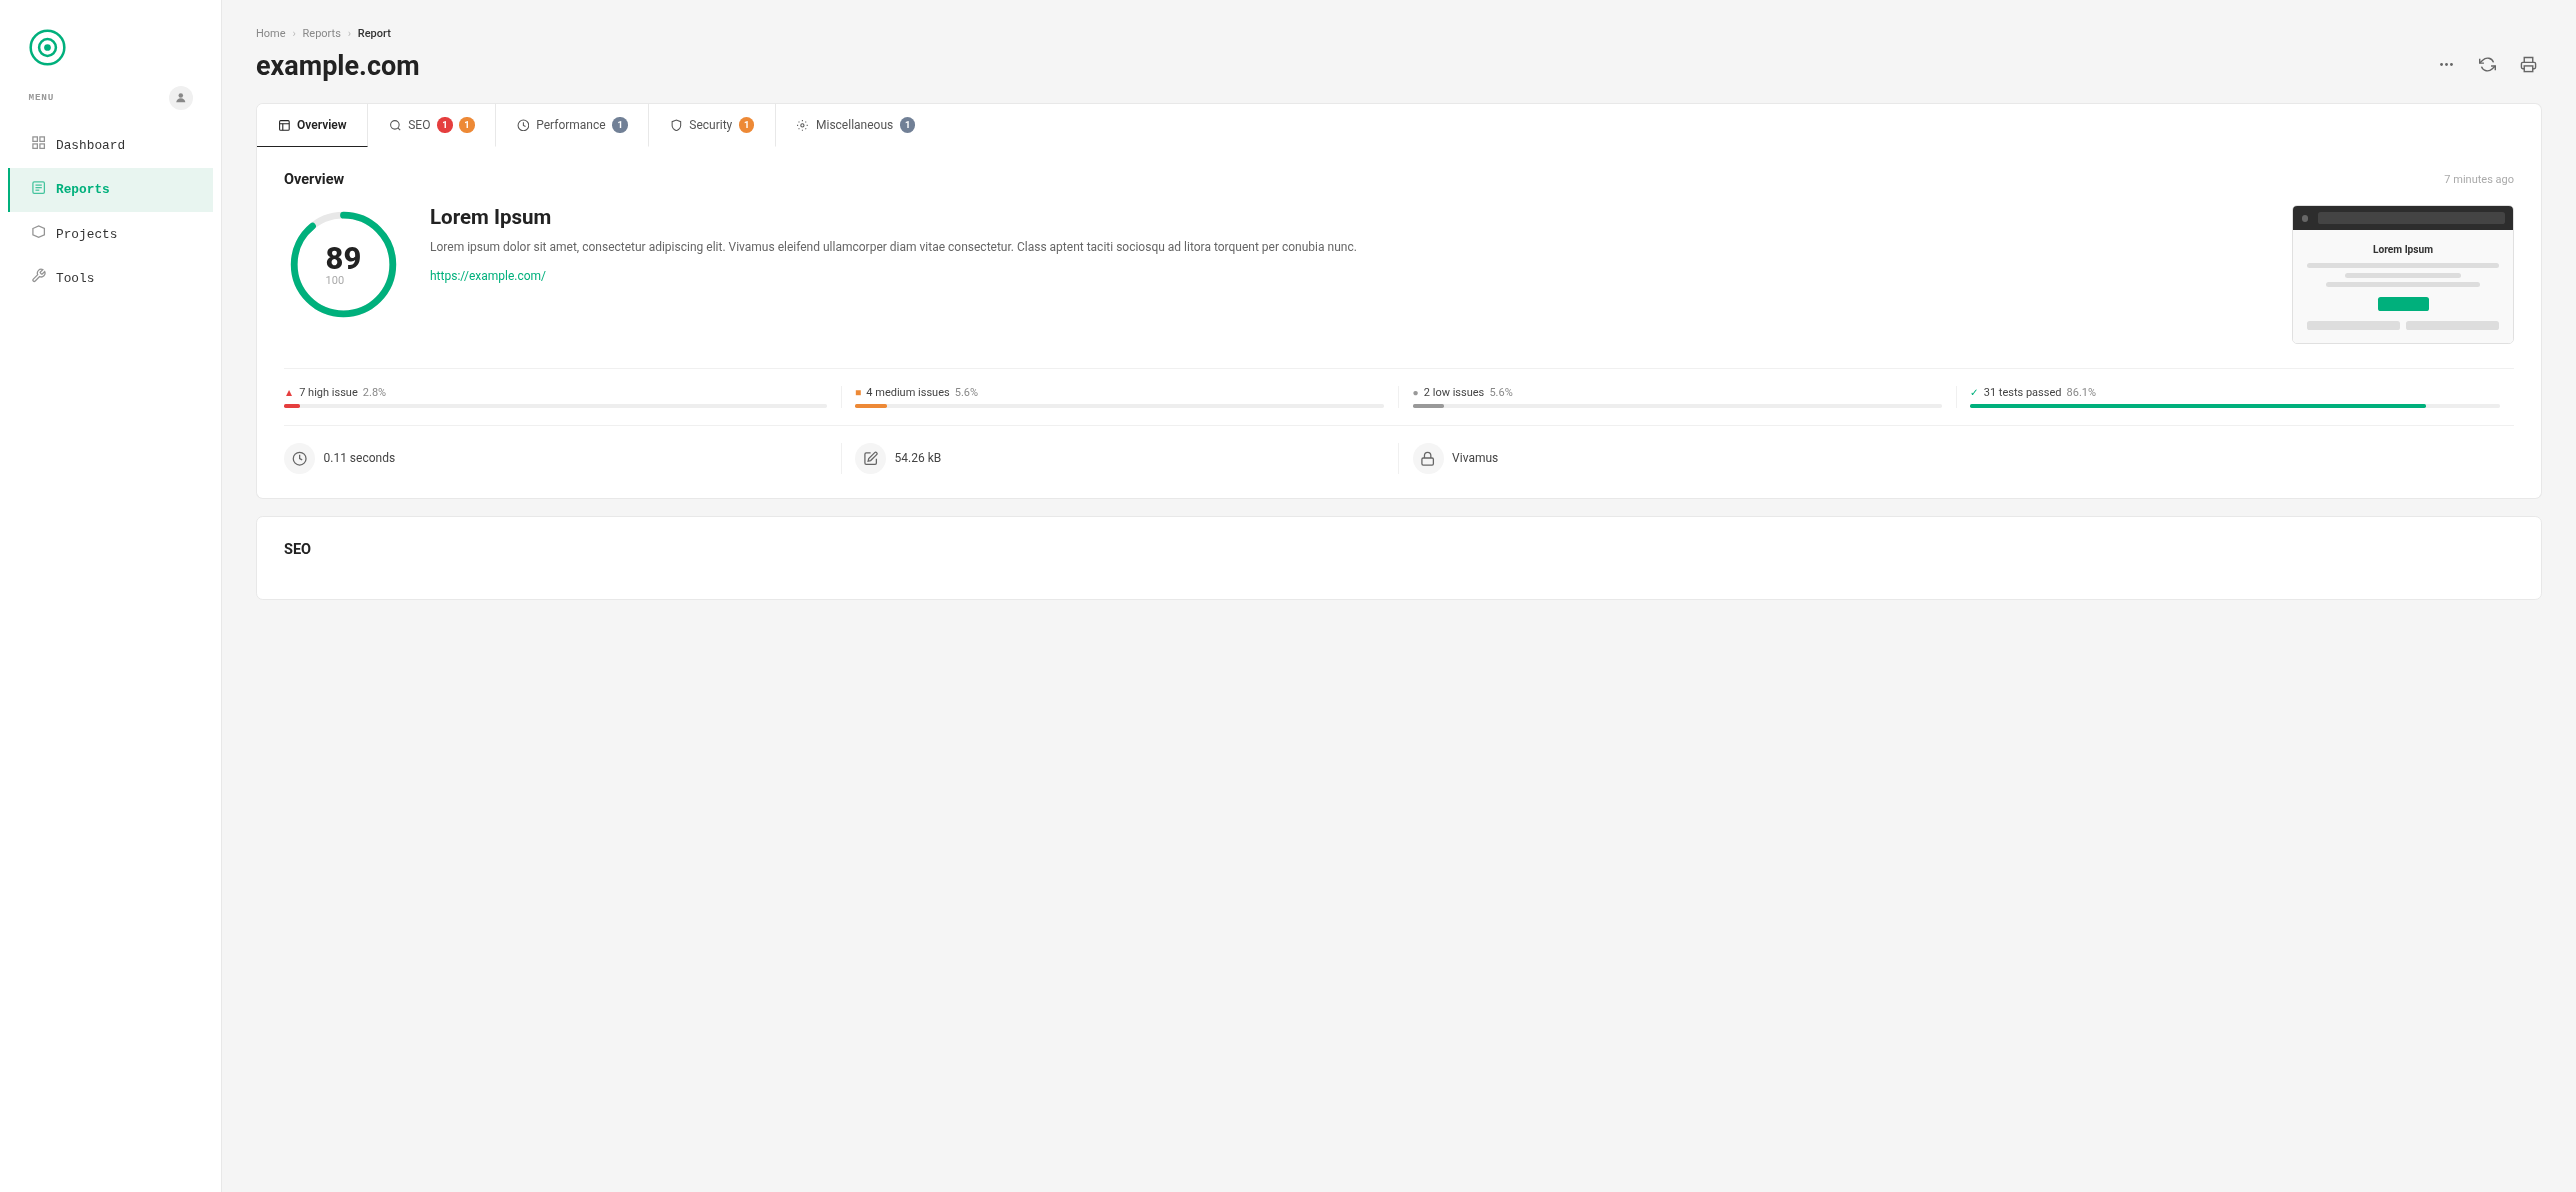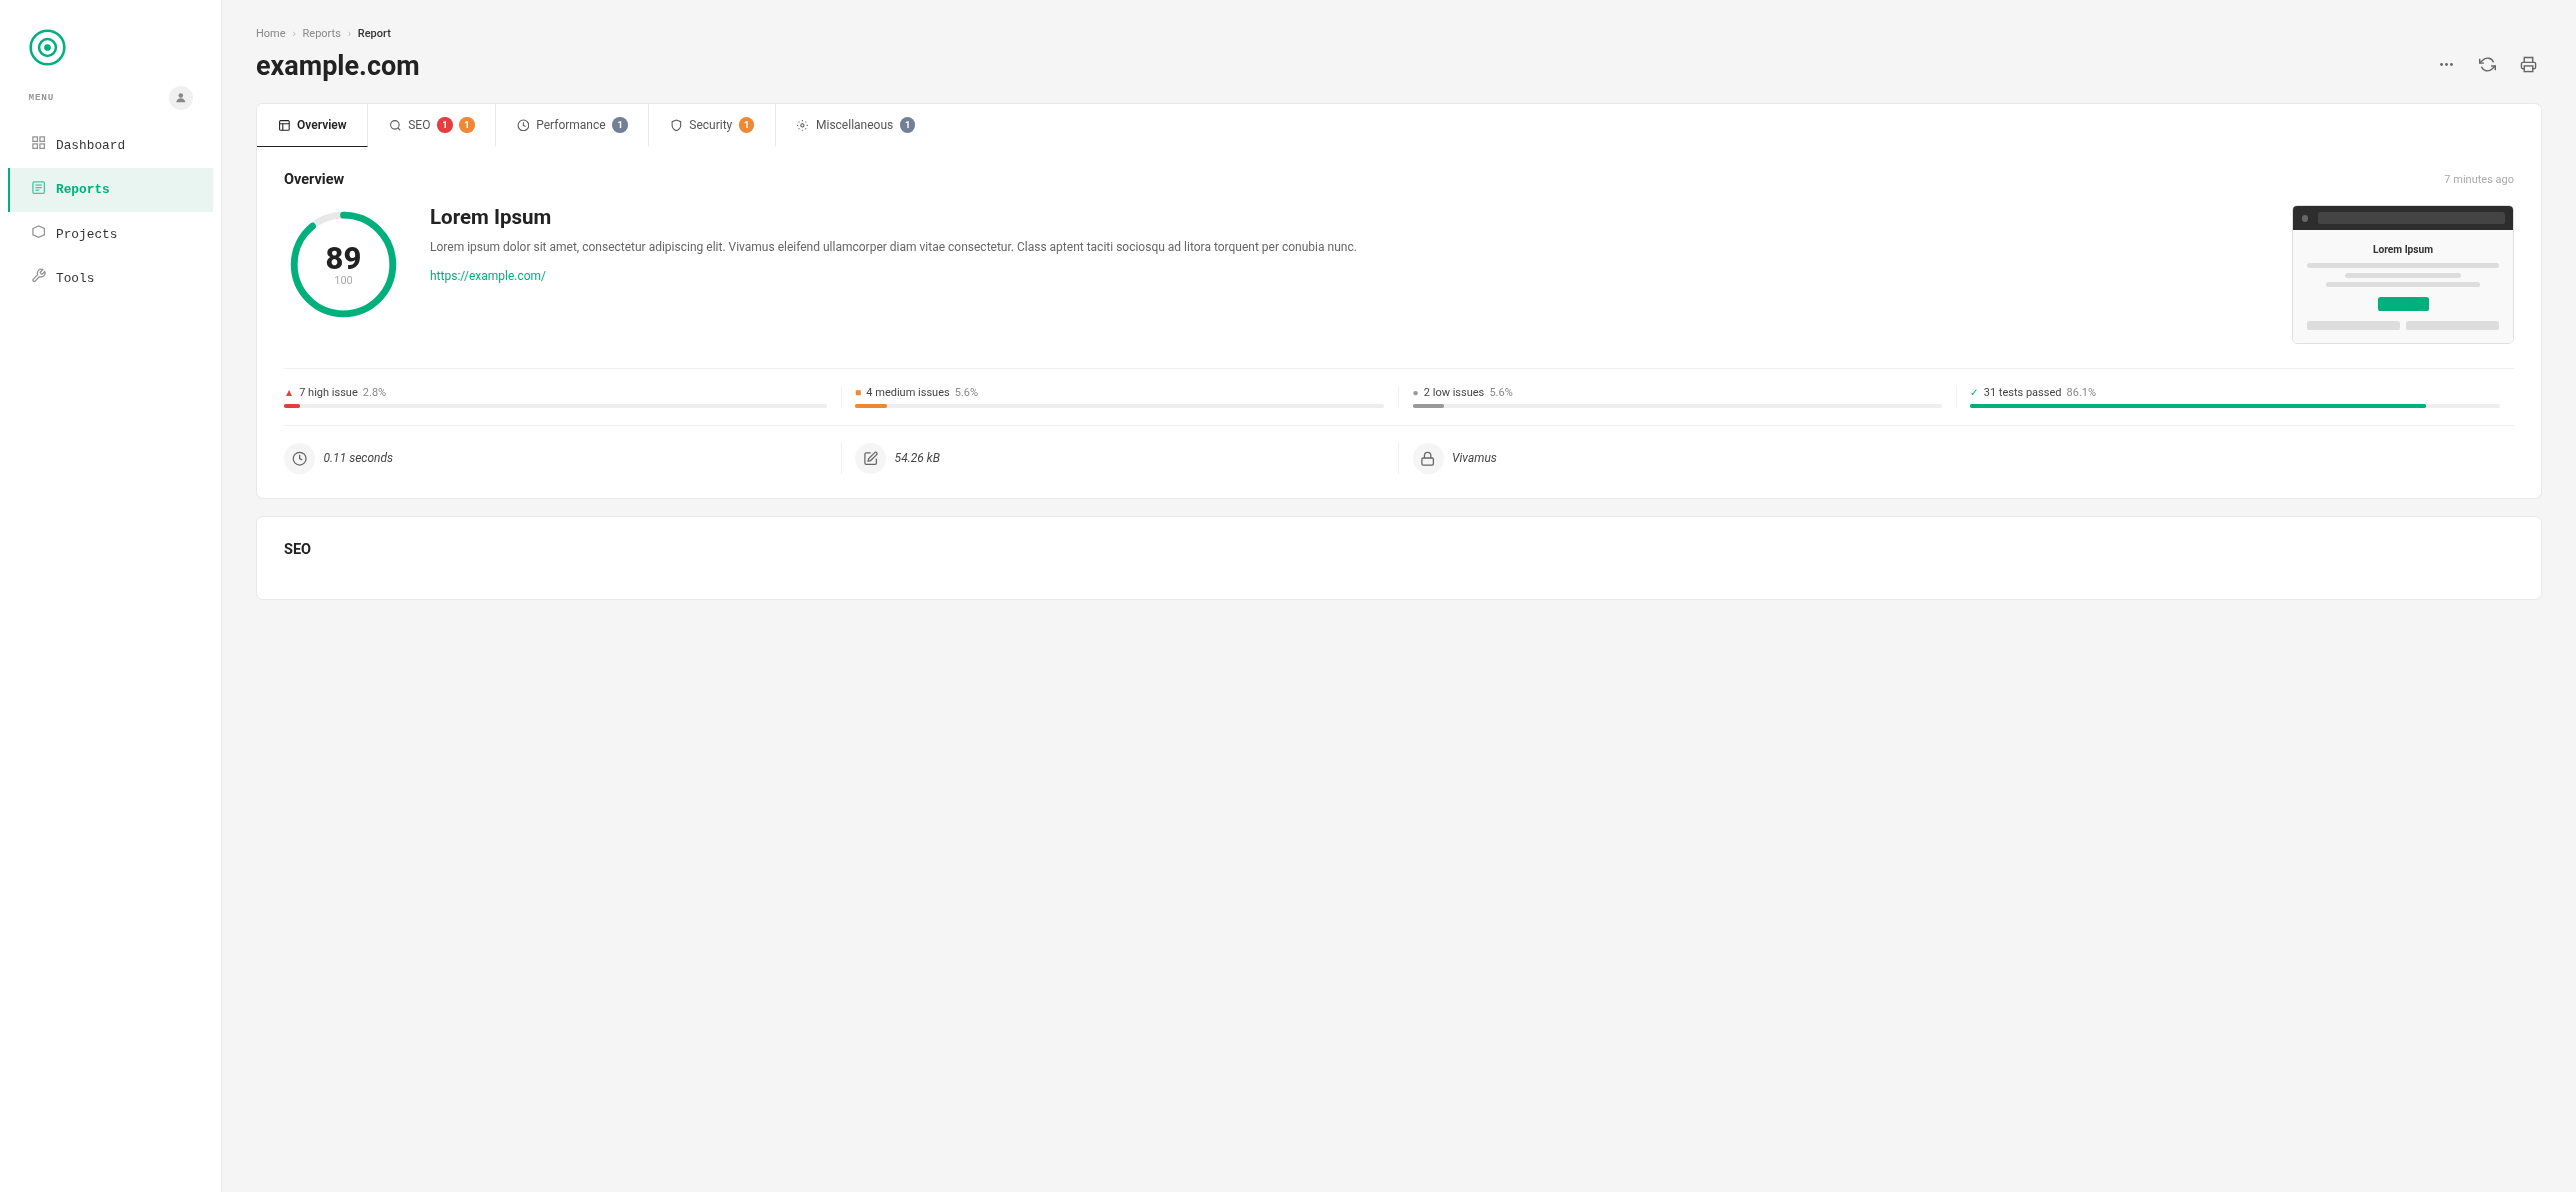--- a/index.html
+++ b/index.html
@@ -199,21 +199,21 @@
       height: 119px;
     }
     .score-circle-container svg {
       transform: rotate(-90deg);
     }
     .score-text {
       position: absolute;
       top: 50%;
       left: 50%;
       transform: translate(-50%, -50%);
-      text-align: center;
+      text-align: left;
     }
     .score-number {
       font-size: 31px;
       font-weight: 800;
       color: #222;
       line-height: 1;
     }
     .score-max {
       font-size: 11px;
       color: #aaa;
@@ -349,21 +349,20 @@
       border-radius: 1.7px;
     }
 
     
     .stats-row {
       display: grid;
       grid-template-columns: 1fr 1fr 1fr 1fr;
       border-top: 0.9px solid #f0f0f0;
       padding-top: 17px;
       gap: 0;
-      font-style: italic;
     }
     .stat-item {
       display: flex;
       align-items: center;
       gap: 8.5px;
       padding: 0 13.6px;
       border-right: 0.9px solid #f0f0f0;
       font-size: 12px;
       color: #444;
     }

